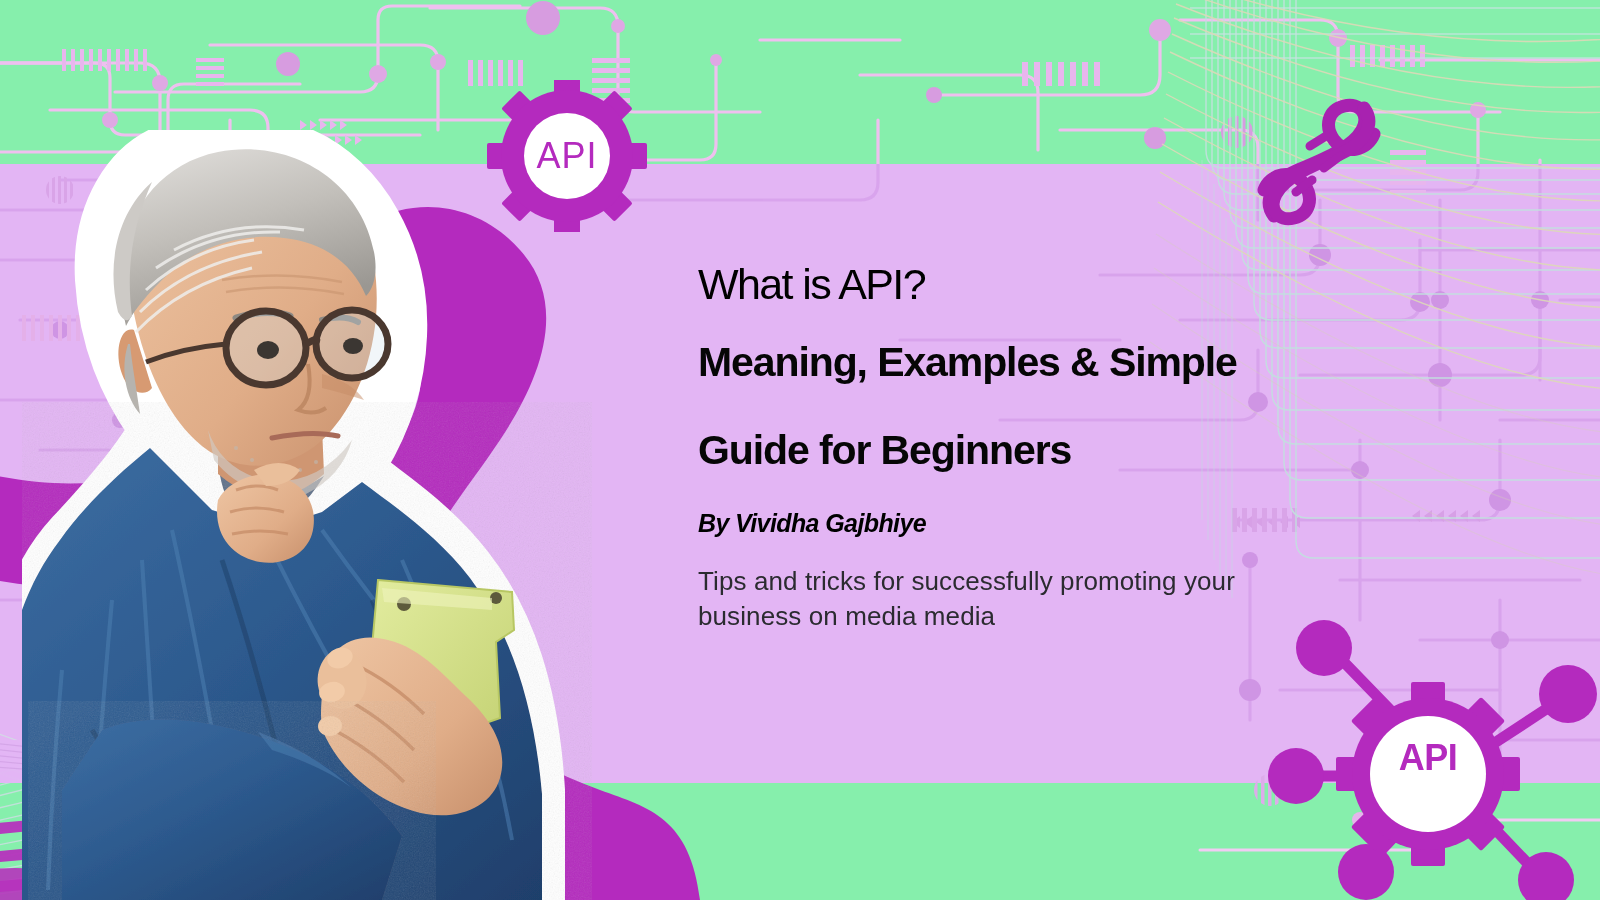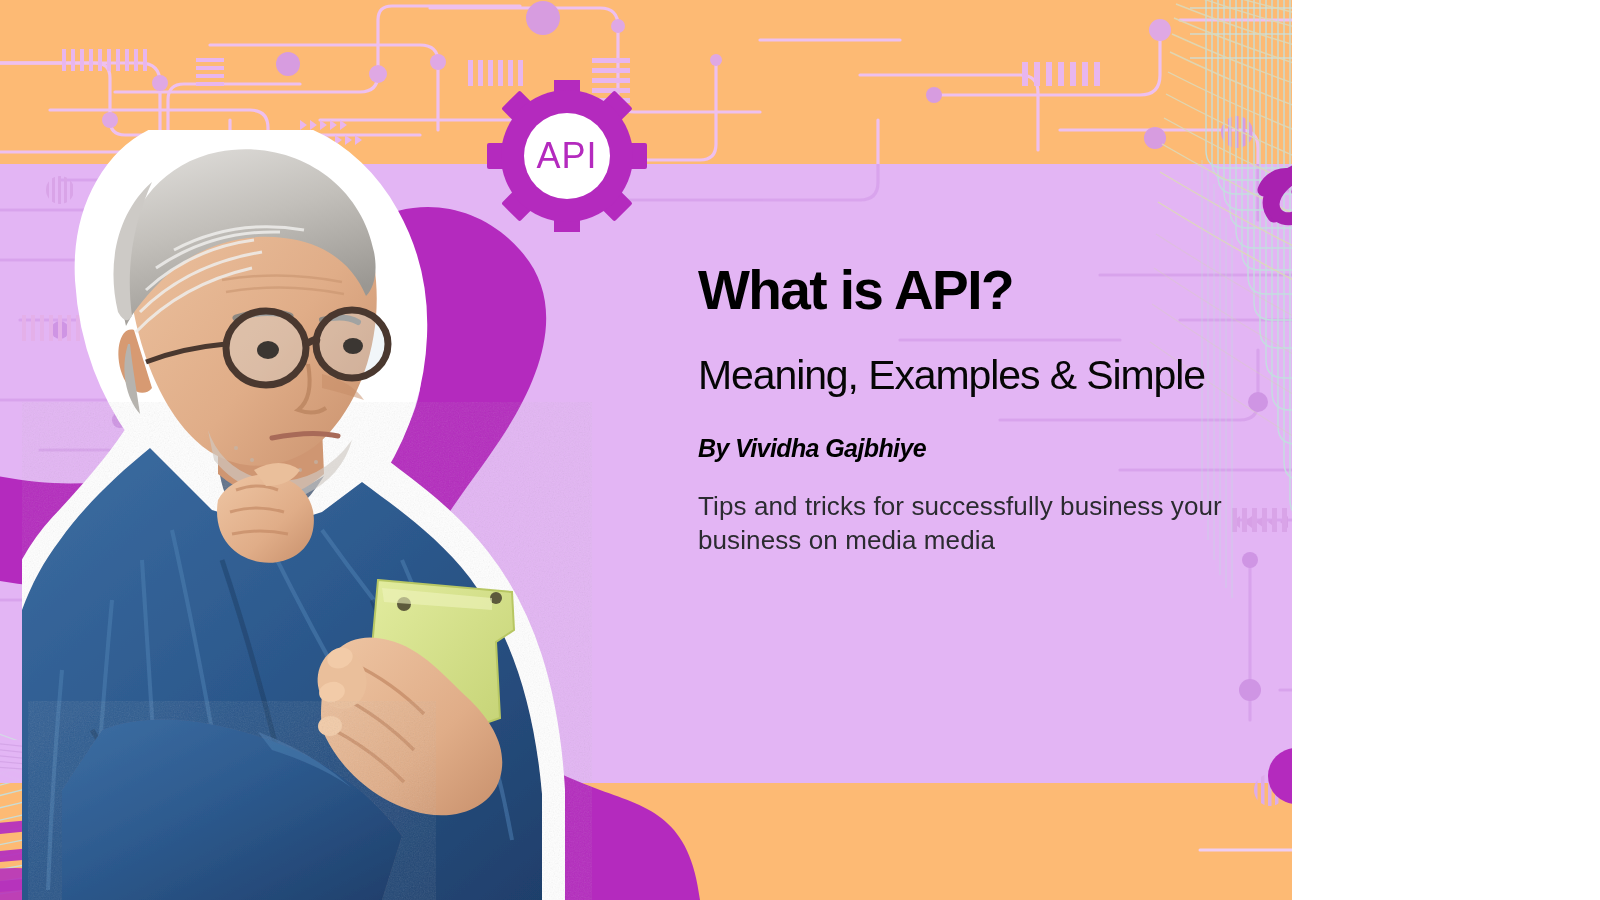--- a/index.html
+++ b/index.html
@@ -5,22 +5,22 @@
 <style>
   * { margin:0; padding:0; box-sizing:border-box; }
   html,body { width:1600px; height:900px; overflow:hidden; }
   body {
     font-family:"Liberation Sans", sans-serif;
     background:#ffffff;
     position:relative;
   }
   #stage {
     position:absolute; left:0; top:0;
-    width:1292px; height:900px;
-    background:#fdba74;
+    width:1600px; height:900px;
+    background:#86efac;
     overflow:hidden;
   }
 
   
   .layer { position:absolute; left:0; top:0; width:1600px; height:900px; }
   .layer svg { display:block; width:1600px; height:900px; }
 
   
   #band {
     position:absolute; left:0; top:164px;
@@ -28,30 +28,30 @@
     background:#e3b5f4;
   }
 
   
   #textblock {
     position:absolute;
     left:698px; top:262px;
     width:730px;
   }
   .h-main {
-    font-size:55px;
-    font-weight:bold;
+    font-size:43px;
+    font-weight:normal;
     color:#000000;
     letter-spacing:-1.6px;
     line-height:1.05;
     white-space:nowrap;
   }
   .h-sub-line {
     font-size:41px;
-    font-weight:normal;
+    font-weight:bold;
     color:#060606;
     letter-spacing:-1.1px;
     line-height:1.56;
     white-space:nowrap;
     margin-top:24px;
   }
   #subhead { margin-top:20px; }
   .byline {
     margin-top:26px;
     font-size:25px;
@@ -773,21 +773,22 @@
         <line x1="76" y1="80" x2="92" y2="68"></line>
         <line x1="62" y1="58" x2="78" y2="48"></line>
       </g>
     </svg>
   </div>
 
   <div id="textblock">
     <div class="h-main">What is API?</div>
     <div id="subhead">
       <div class="h-sub-line">Meaning, Examples &amp; Simple</div>
+      <div class="h-sub-line">Guide for Beginners</div>
     </div>
     <div class="byline">By Vividha Gajbhiye</div>
     <div id="blurb">
-      <span>Tips and tricks for successfully business your</span>
+      <span>Tips and tricks for successfully promoting your</span>
       <span>business on media media</span>
     </div>
   </div>
 
 </div>
 
 </body></html>

